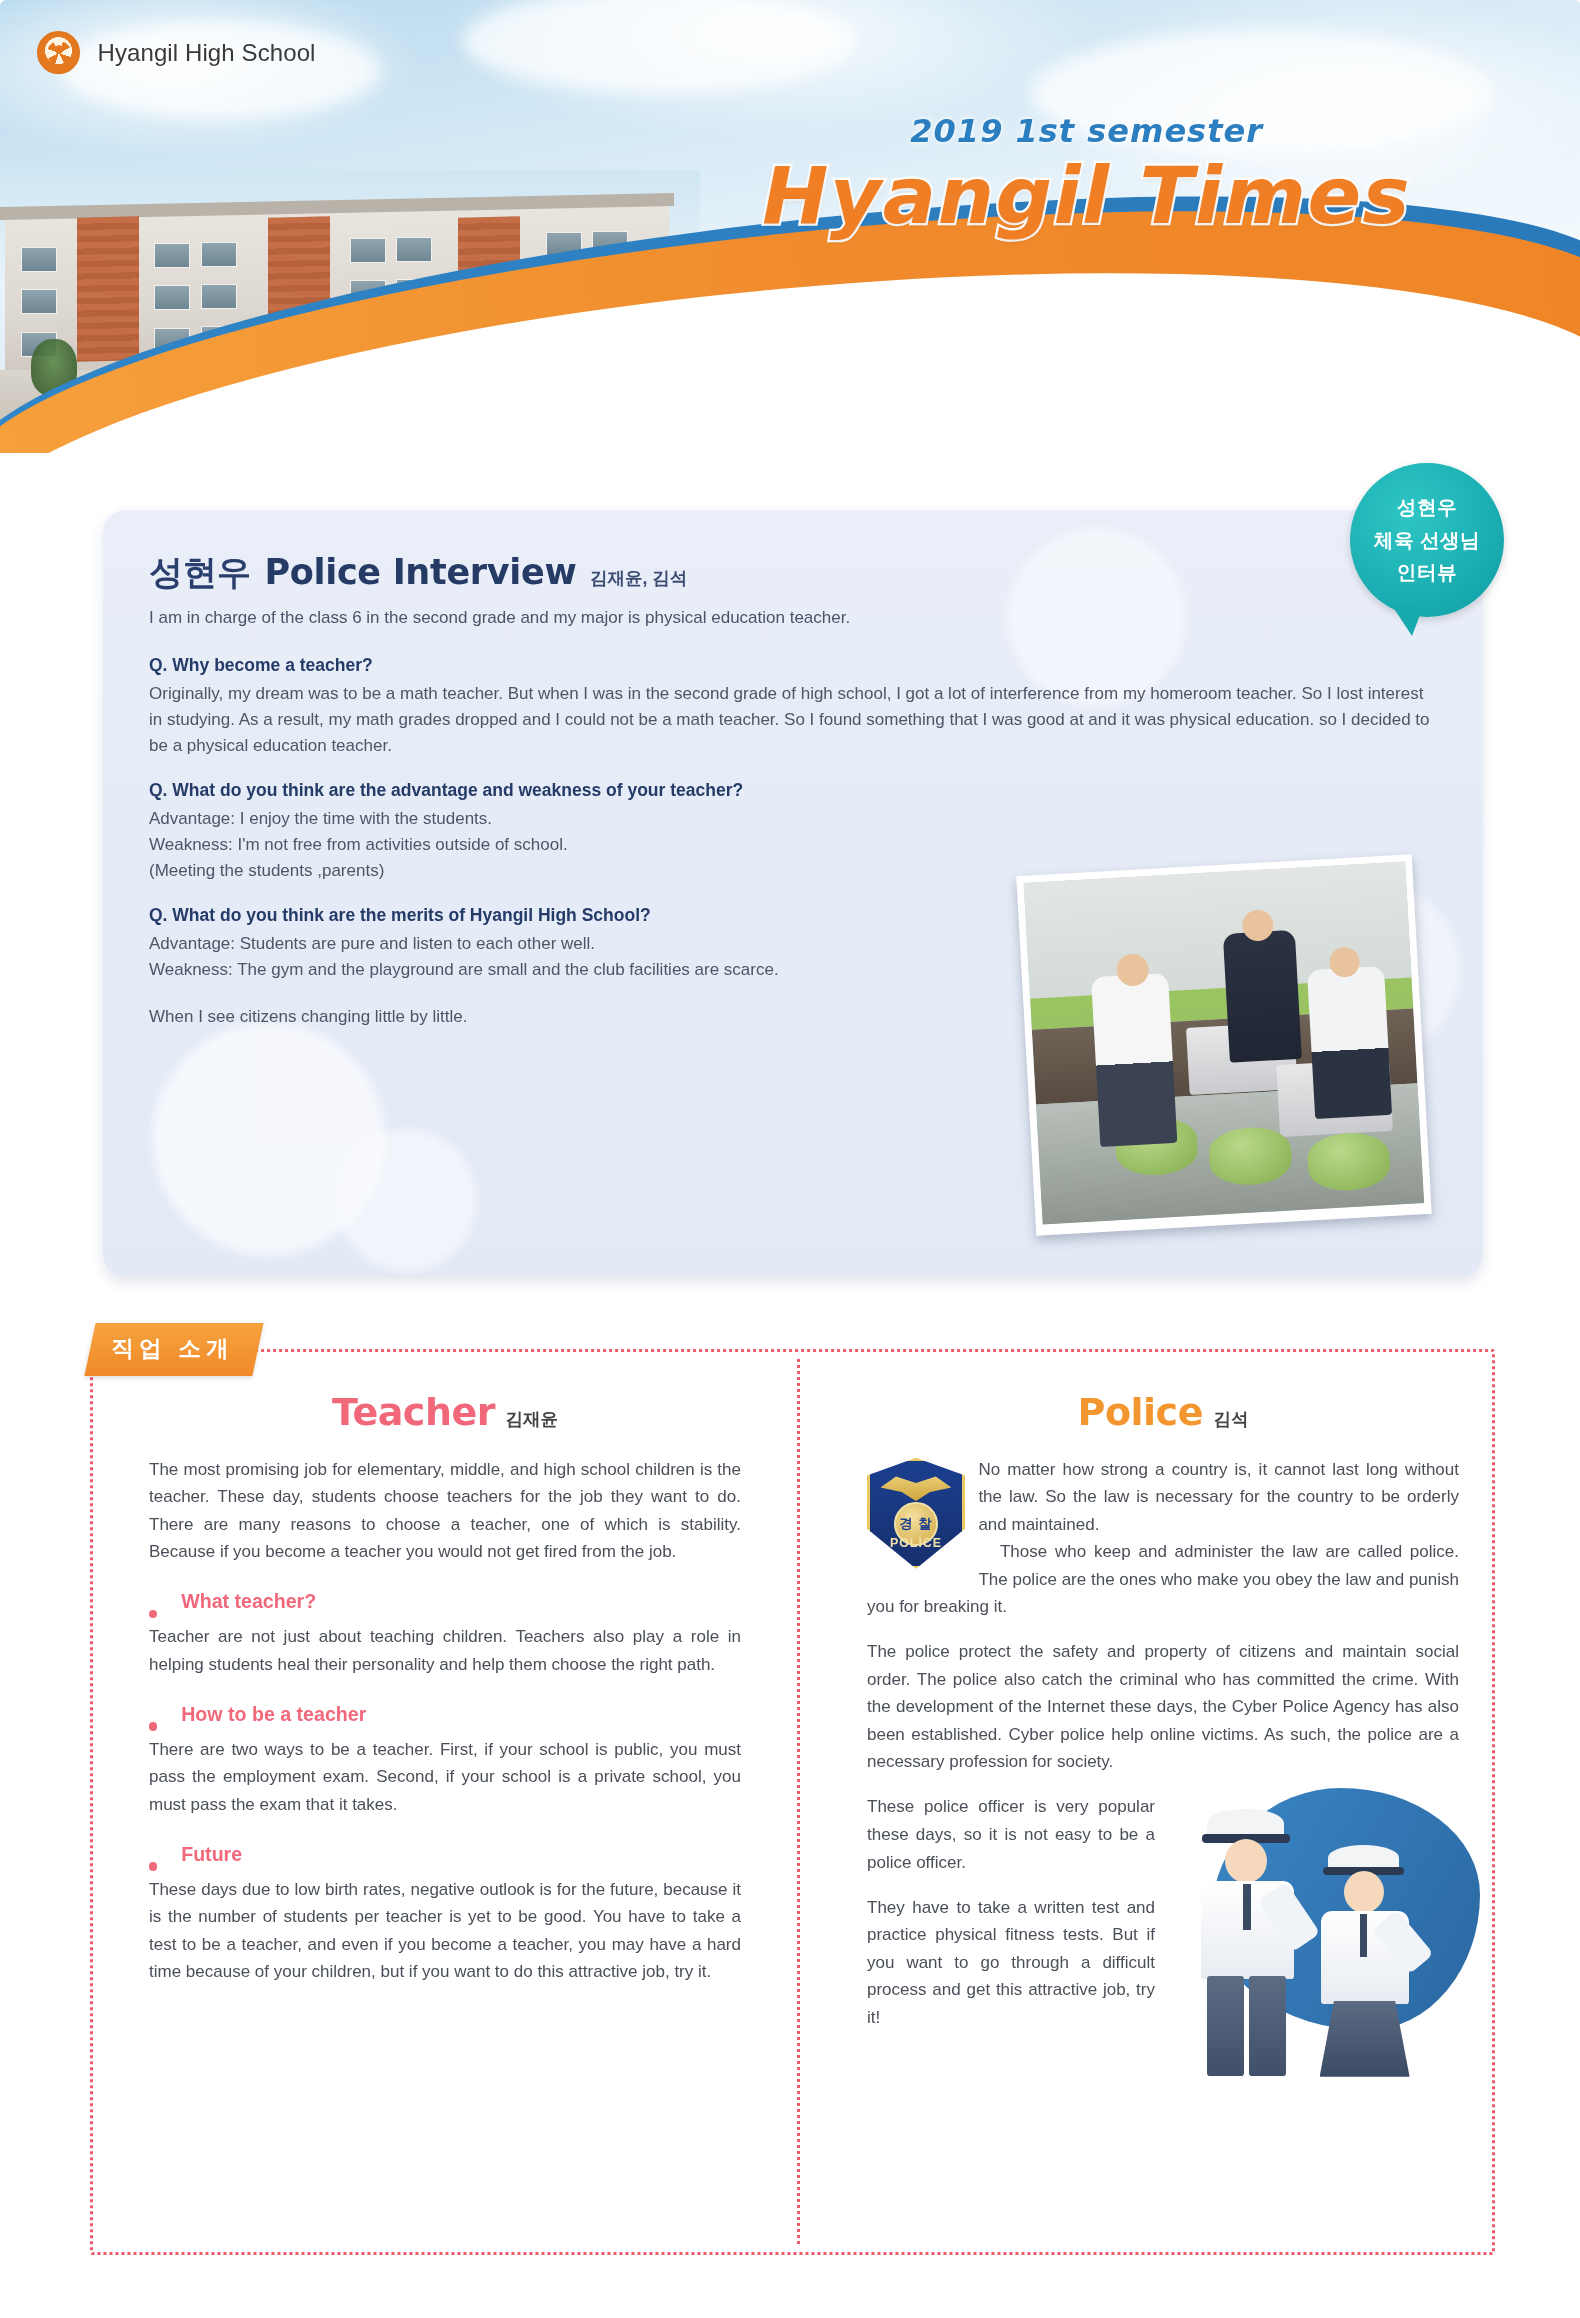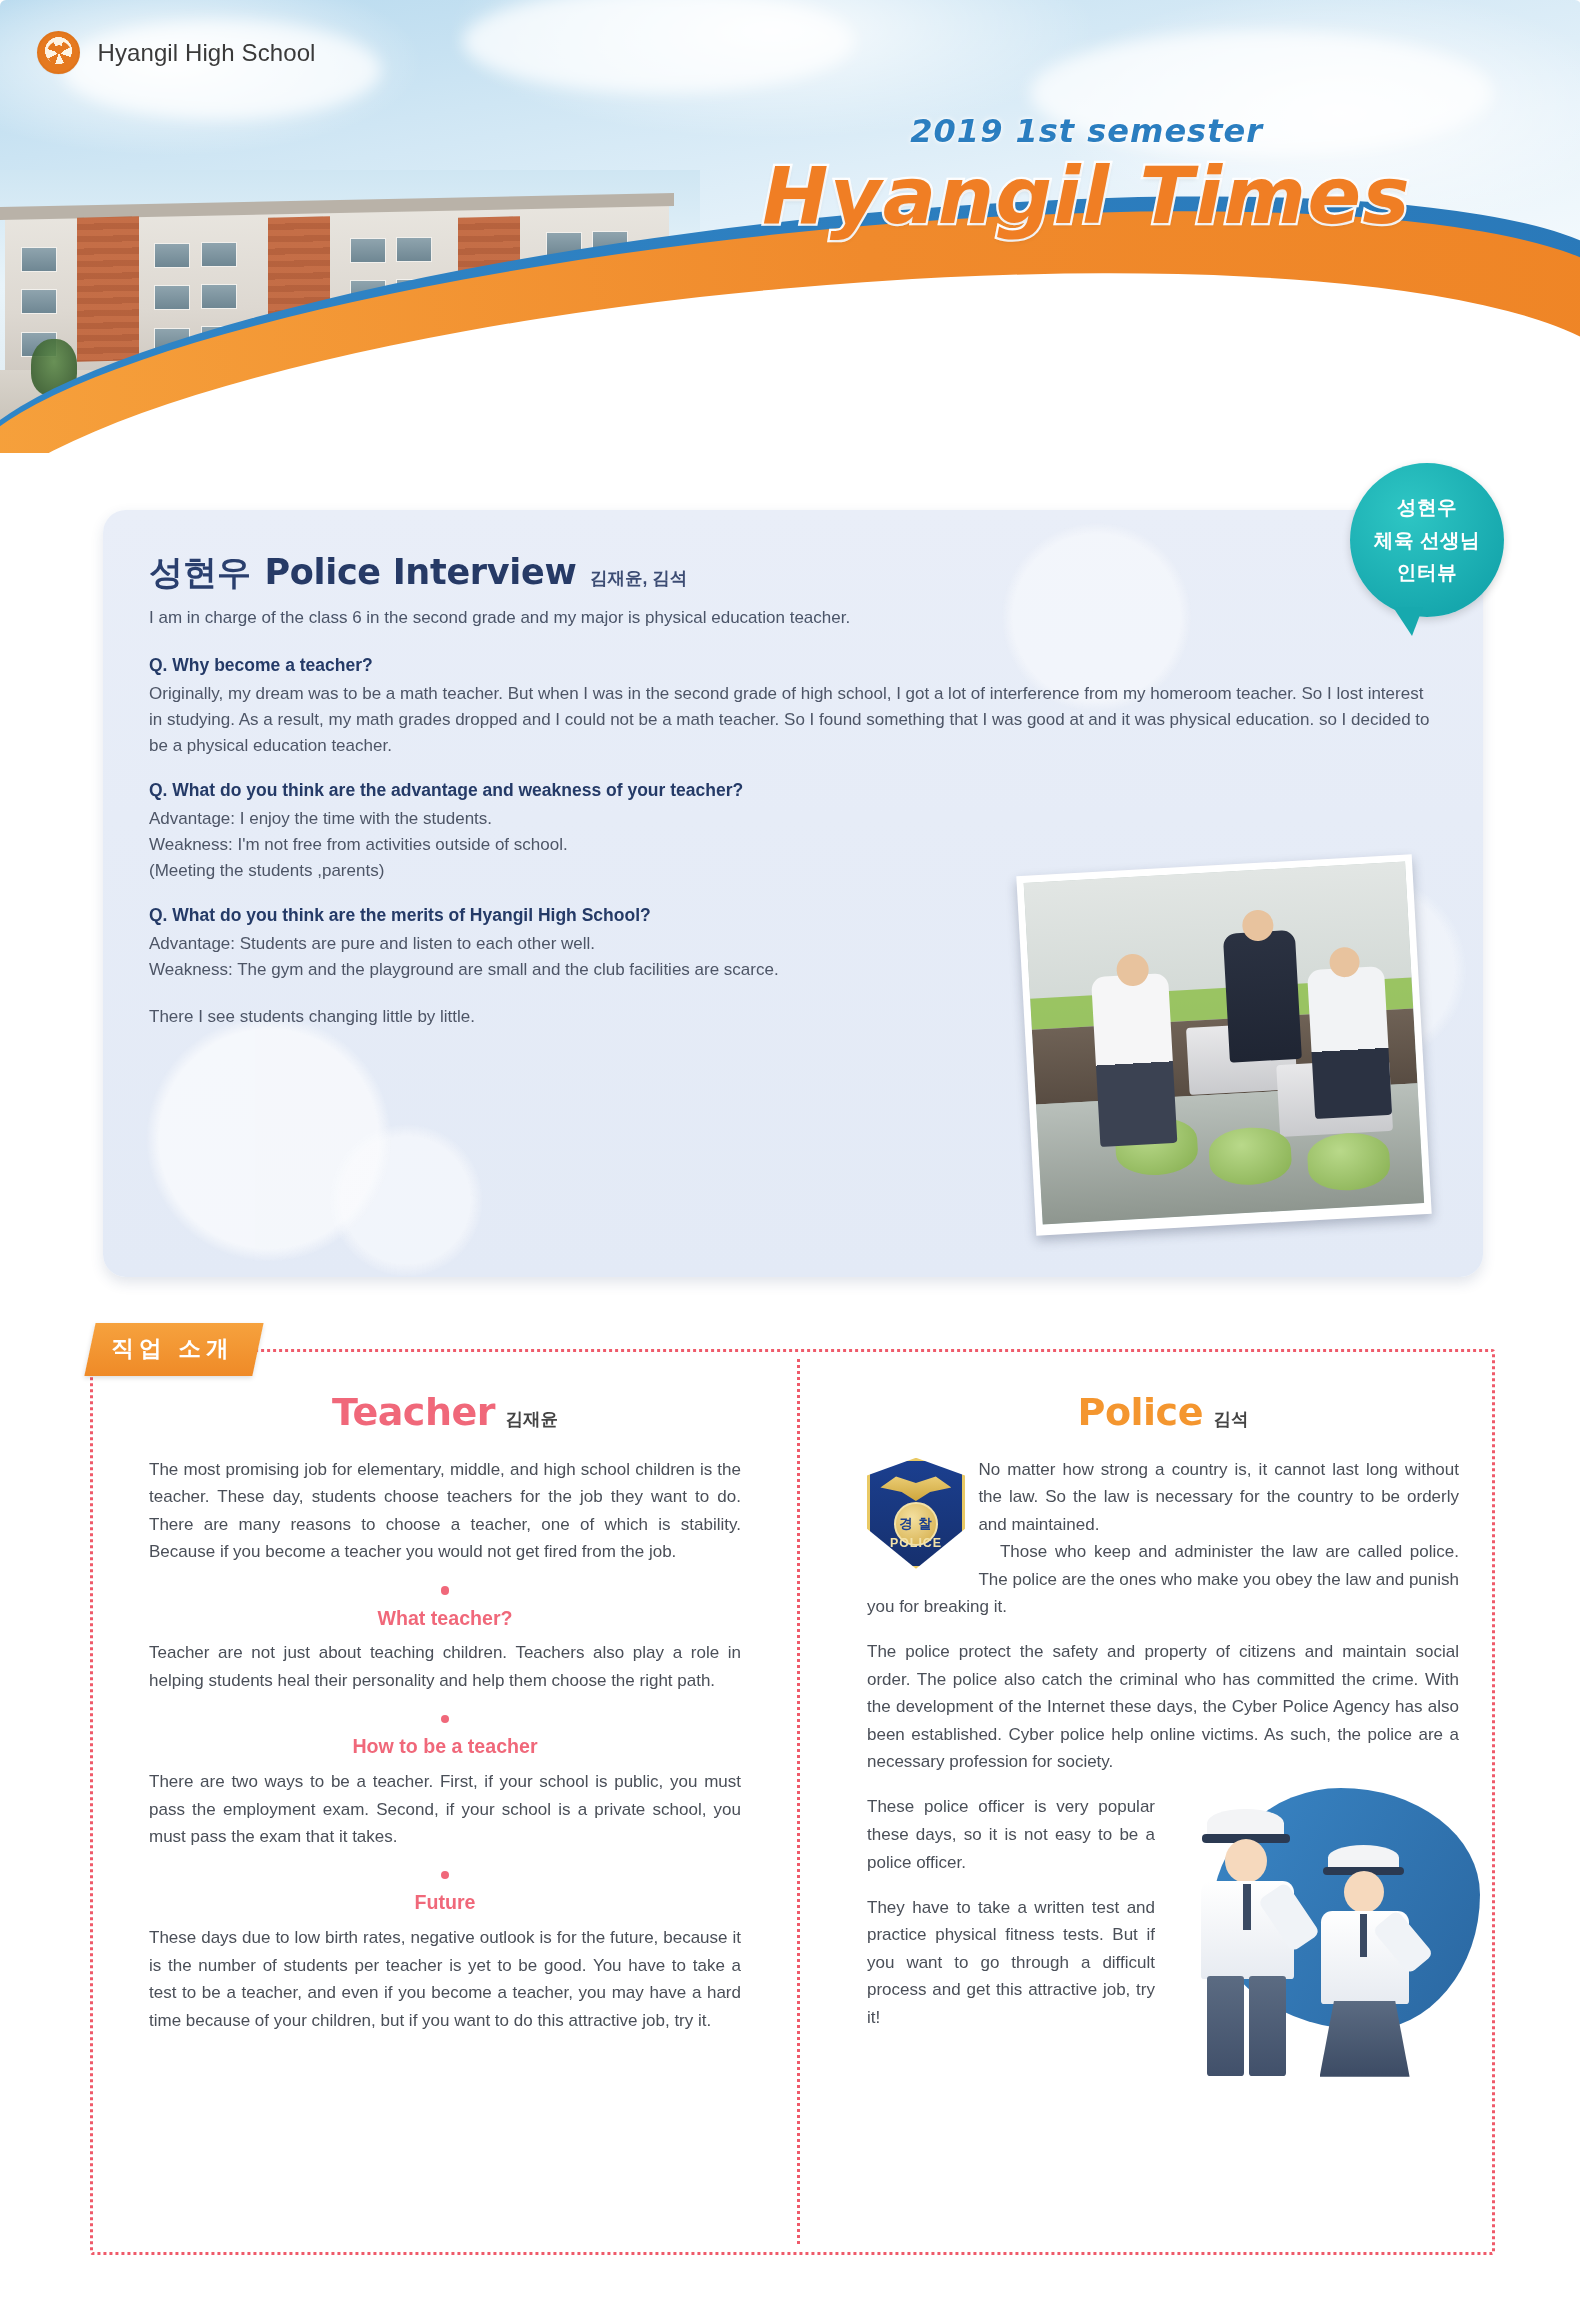--- a/index.html
+++ b/index.html
@@ -287,21 +287,21 @@
   .job-by { font-size: 17.5px; font-weight:700; color:#444; margin-left: 8.2px; }
 
   .body-text {
     font-size: 17px; line-height: 1.62; color:#4a4f58;
     text-align: justify;
   }
   .body-text p { margin: 0 0 17.5px 0; }
   .sub-head {
     font-size: 19.6px; font-weight:700; color:#f0687a;
     margin: 20.6px 0 5.1px 0;
-    display:flex; align-items:center; gap: 8px; flex-direction: column;
+    display:flex; align-items:flex-end; gap: 24px;
   }
   .sub-head .bullet {
     width: 8.2px; height: 8.2px; border-radius:50%;
     background:#f0687a; display:inline-block;
   }
 
   
   .police-badge {
     float:left; width: 98px; height: 111px; margin: 2.1px 13.4px 5.1px 0;
     position:relative;
@@ -433,21 +433,21 @@
         <div class="a" style="white-space:pre-line">Advantage: I enjoy the time with the students.
 Weakness: I'm not free from activities outside of school.
 (Meeting the students ,parents)</div>
       </div>
       <div class="qa iv-narrow">
         <div class="q">Q. What do you think are the merits of Hyangil High School?</div>
         <div class="a" style="white-space:pre-line">Advantage: Students are pure and listen to each other well.
 Weakness: The gym and the playground are small and the club facilities are scarce.</div>
       </div>
       <div class="qa iv-narrow">
-        <div class="a">There I see students changing little by little.</div>
+        <div class="a">When I see citizens changing little by little.</div>
       </div>
     </div>
 
     <div class="photo">
       <div class="photo-in">
         <div class="ph-wall"></div>
         <div class="ph-band"></div>
         <div class="ph-sofa"></div>
         <div class="ph-floor"></div>
         <div class="ph-table" style="left:154px; top:154px; width:108px; height:67px;"></div>

